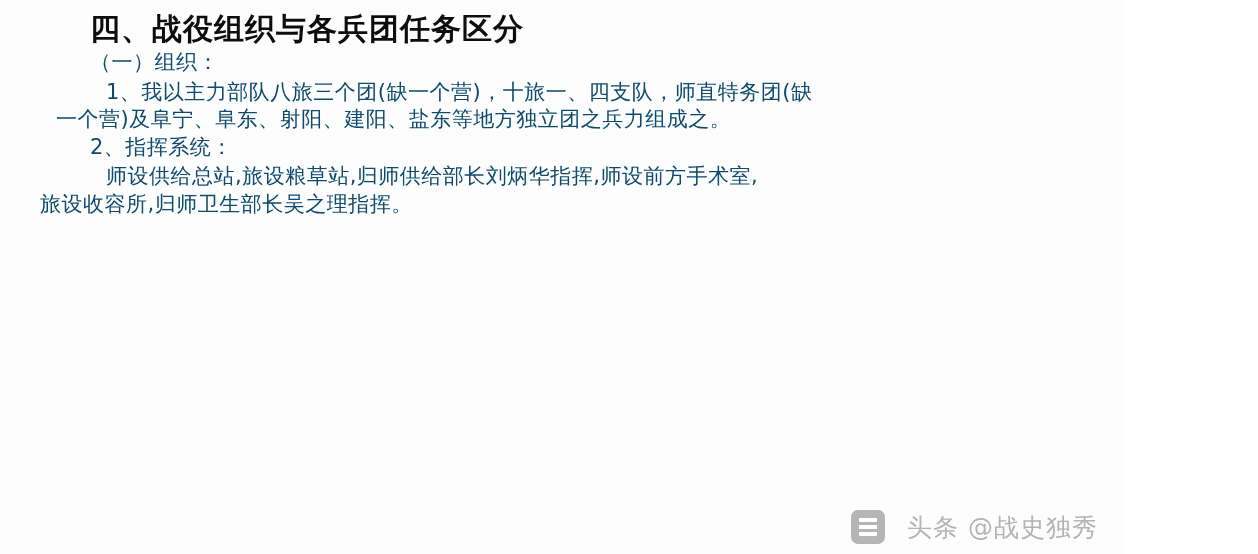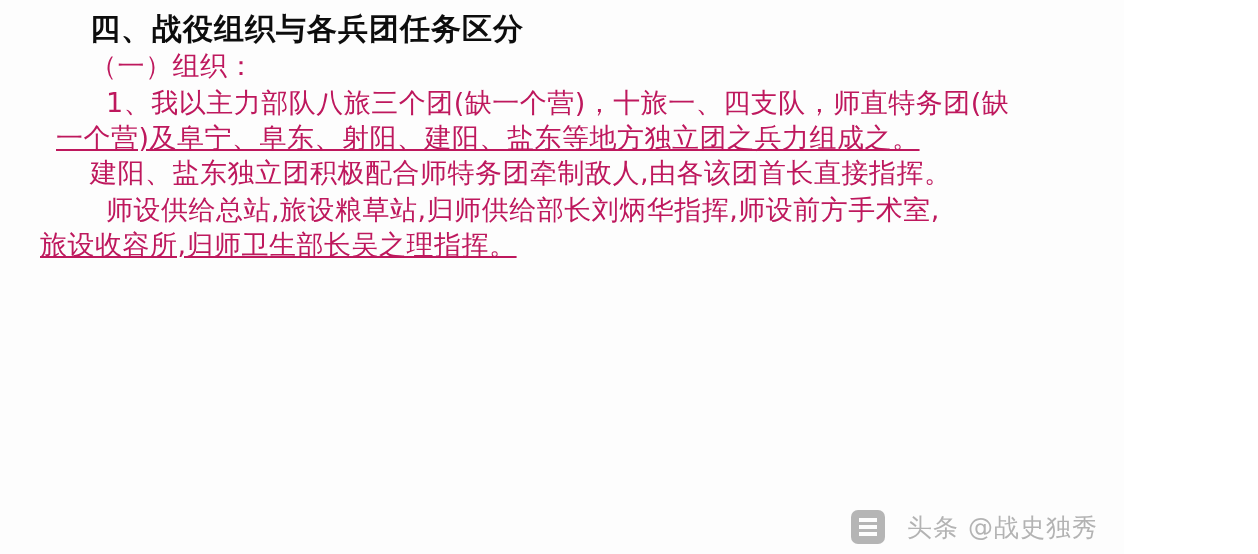--- a/index.html
+++ b/index.html
@@ -29,32 +29,31 @@
   .heading {
     font-weight: bold;
     font-size: 30px;
     line-height: 1.0;
     letter-spacing: 1px;
     margin: 8px 0 6px 50px;
     color: #0d0d0d;
     white-space: nowrap;
   }
   .para {
-    font-size: 27px;
+    font-size: 21px;
     line-height: 1.22;
     letter-spacing: 0.5px;
-    color: #be185d;
+    color: #0c4a6e;
     margin: 0 0 4px 0;
     text-indent: 50px;
     white-space: nowrap;
   }
   .para.cont {
     text-indent: 0;
     white-space: nowrap;
-    text-decoration: underline;
   }
   .para-tight {
     margin-bottom: 2px;
     margin-left: 16px;
   }
   .watermark {
     position: absolute;
     right: 26px;
     bottom: 10px;
     display: flex;
@@ -94,24 +93,24 @@
 <div class="page">
   <div class="doc-body">
 
     <div class="heading">四、战役组织与各兵团任务区分</div>
 
     <div class="para">（一）组织：</div>
 
     <div class="para para-tight">1、我以主力部队八旅三个团(缺一个营)，十旅一、四支队，师直特务团(缺</div>
     <div class="para cont para-tight">一个营)及阜宁、阜东、射阳、建阳、盐东等地方独立团之兵力组成之。</div>
 
+    <div class="para">2、指挥系统：</div>
 
 
 
-    <div class="para">建阳、盐东独立团积极配合师特务团牵制敌人,由各该团首长直接指挥。</div>
 
     <div class="para para-tight">师设供给总站,旅设粮草站,归师供给部长刘炳华指挥,师设前方手术室,</div>
     <div class="para cont">旅设收容所,归师卫生部长吴之理指挥。</div>
 
   </div>
 
   <div class="watermark">
     <div class="wm-logo"></div>
     <div class="wm-text">头条 @战史独秀</div>
   </div>

